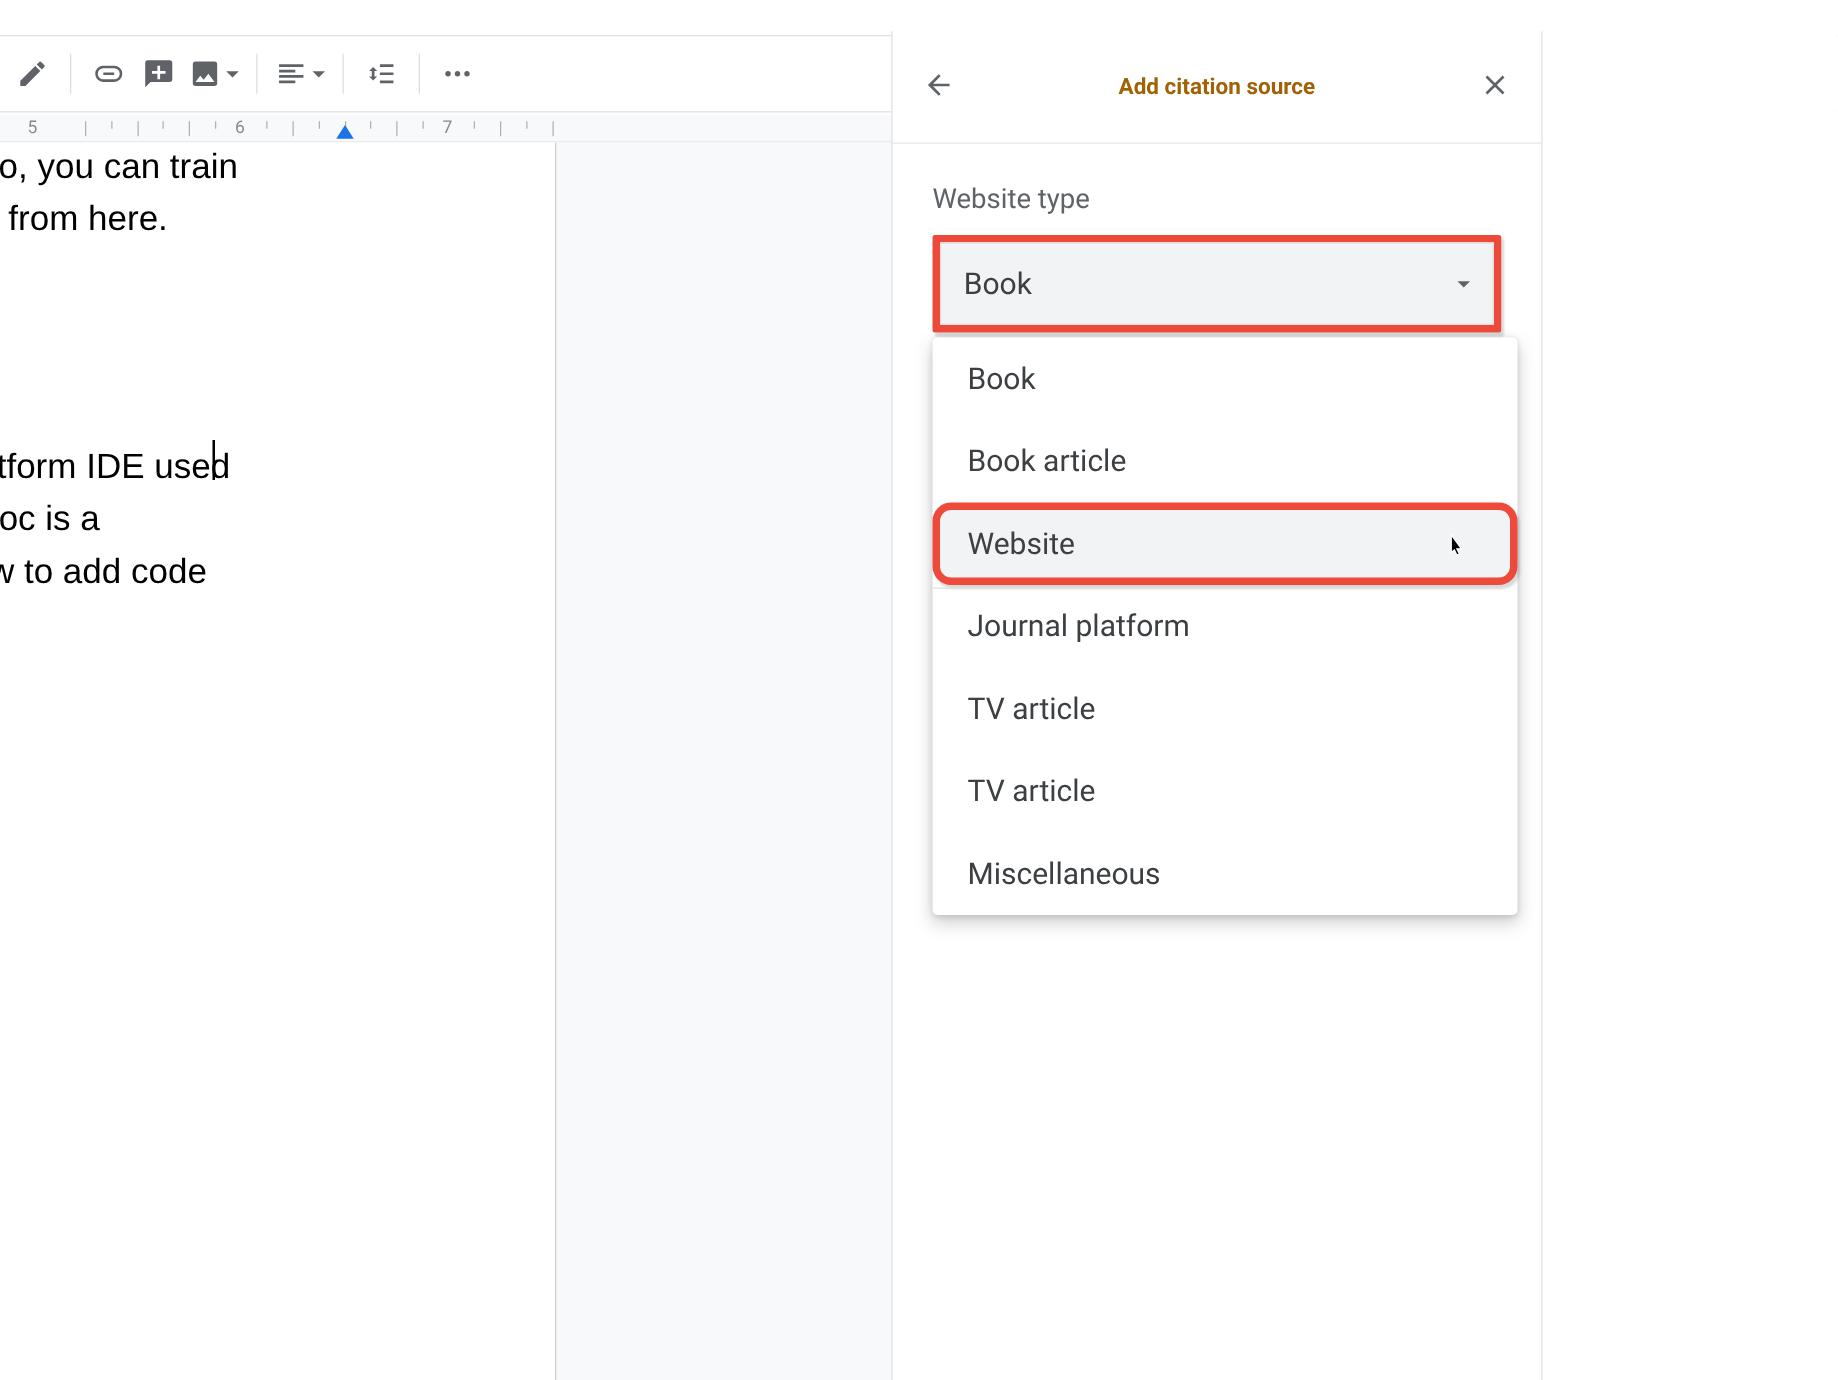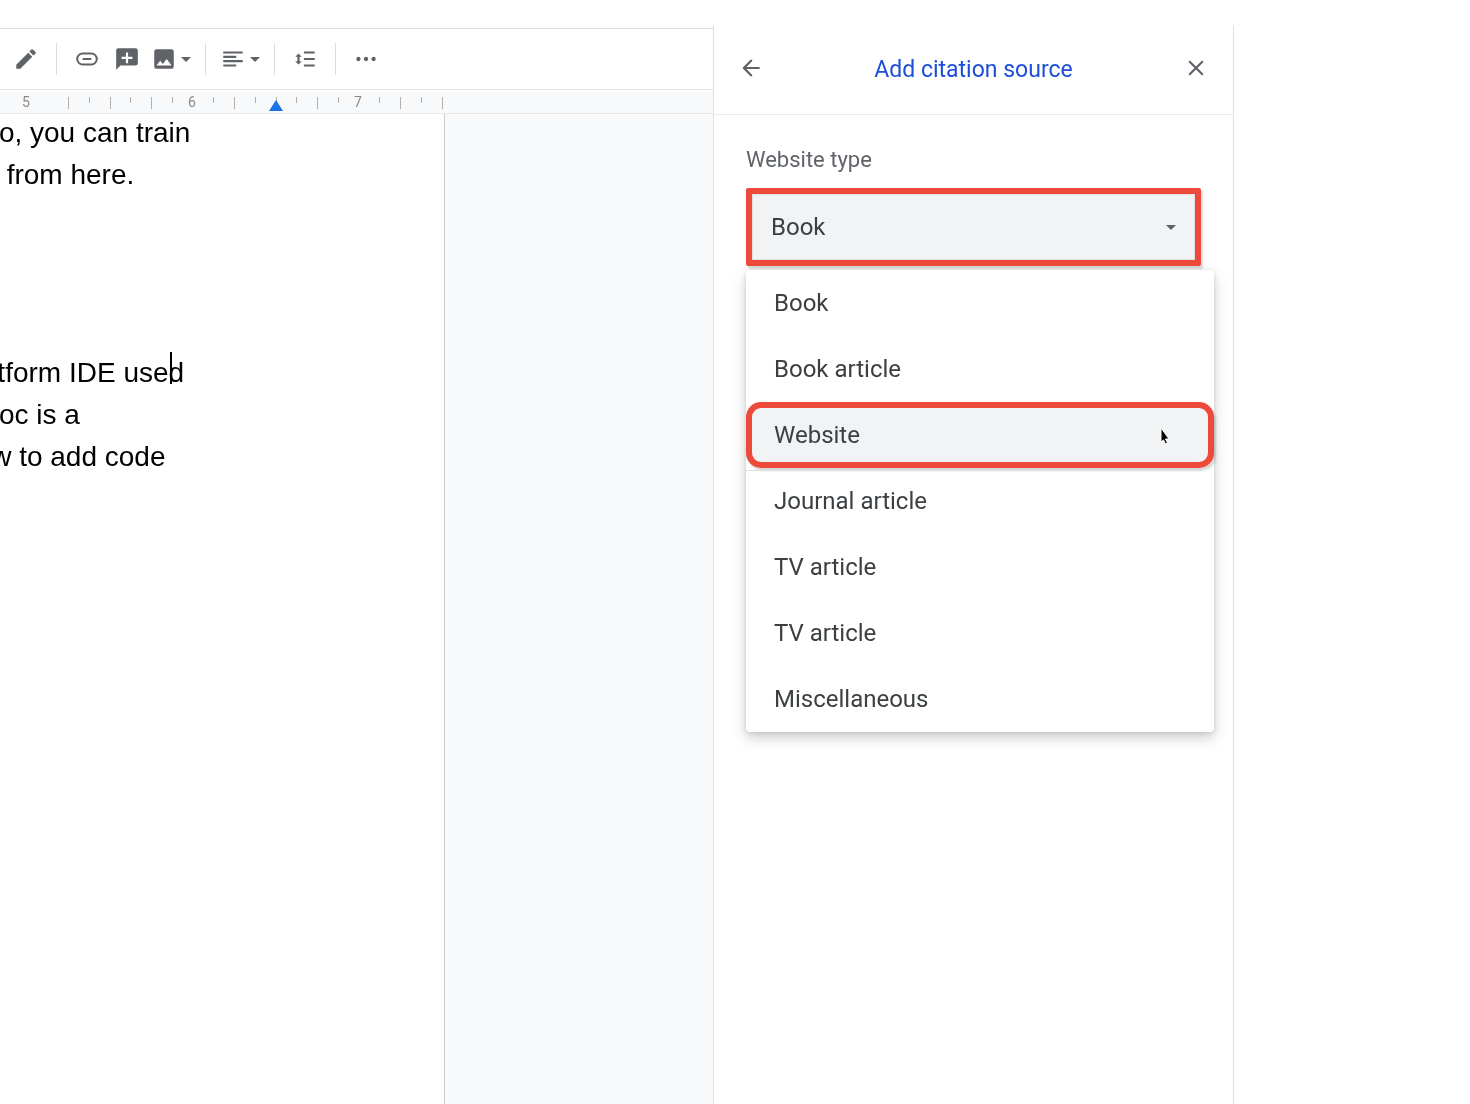--- a/index.html
+++ b/index.html
@@ -145,23 +145,23 @@
     .panel-header {
       height: 90px;
       display: flex;
       align-items: center;
       padding: 0 24px;
       border-bottom: 1px solid #e8e8e8;
     }
     .panel-title {
       flex: 1;
       text-align: center;
-      font-size: 23px;
-      font-weight: 400;
-      color: #1d4ed8;
+      font-size: 18px;
+      font-weight: 700;
+      color: #a16207;
     }
     .panel-header .nav-btn svg { width:26px;height:26px;fill:#5f6368;}
     .panel-body {
       padding: 32px;
     }
     .field-label {
       font-size: 22px;
       color: #5f6368;
       margin-bottom: 16px;
       display:block;
@@ -367,21 +367,21 @@
         <div class="dropdown-item hl-wrap">
           <div class="highlight-box">
             <span>Website</span>
             <svg class="cursor-ptr" style="right:38px;top:22px" viewBox="0 0 24 24">
               <path fill="#000" d="M9 2v14l2.5-2 2 4 2-1-2-4H17L9 2z"></path>
               <path fill="none" stroke="#fff" stroke-width="1" d="M9 2v14l2.5-2 2 4 2-1-2-4H17L9 2z"></path>
             </svg>
           </div>
         </div>
         <div class="dropdown-item">
-            <span>Journal article</span>
+            <span>Journal platform</span>
           </div>
         <div class="dropdown-item">
             <span>TV article</span>
           </div>
         <div class="dropdown-item">
             <span>TV article</span>
           </div>
         <div class="dropdown-item">
             <span>Miscellaneous</span>
           </div>

